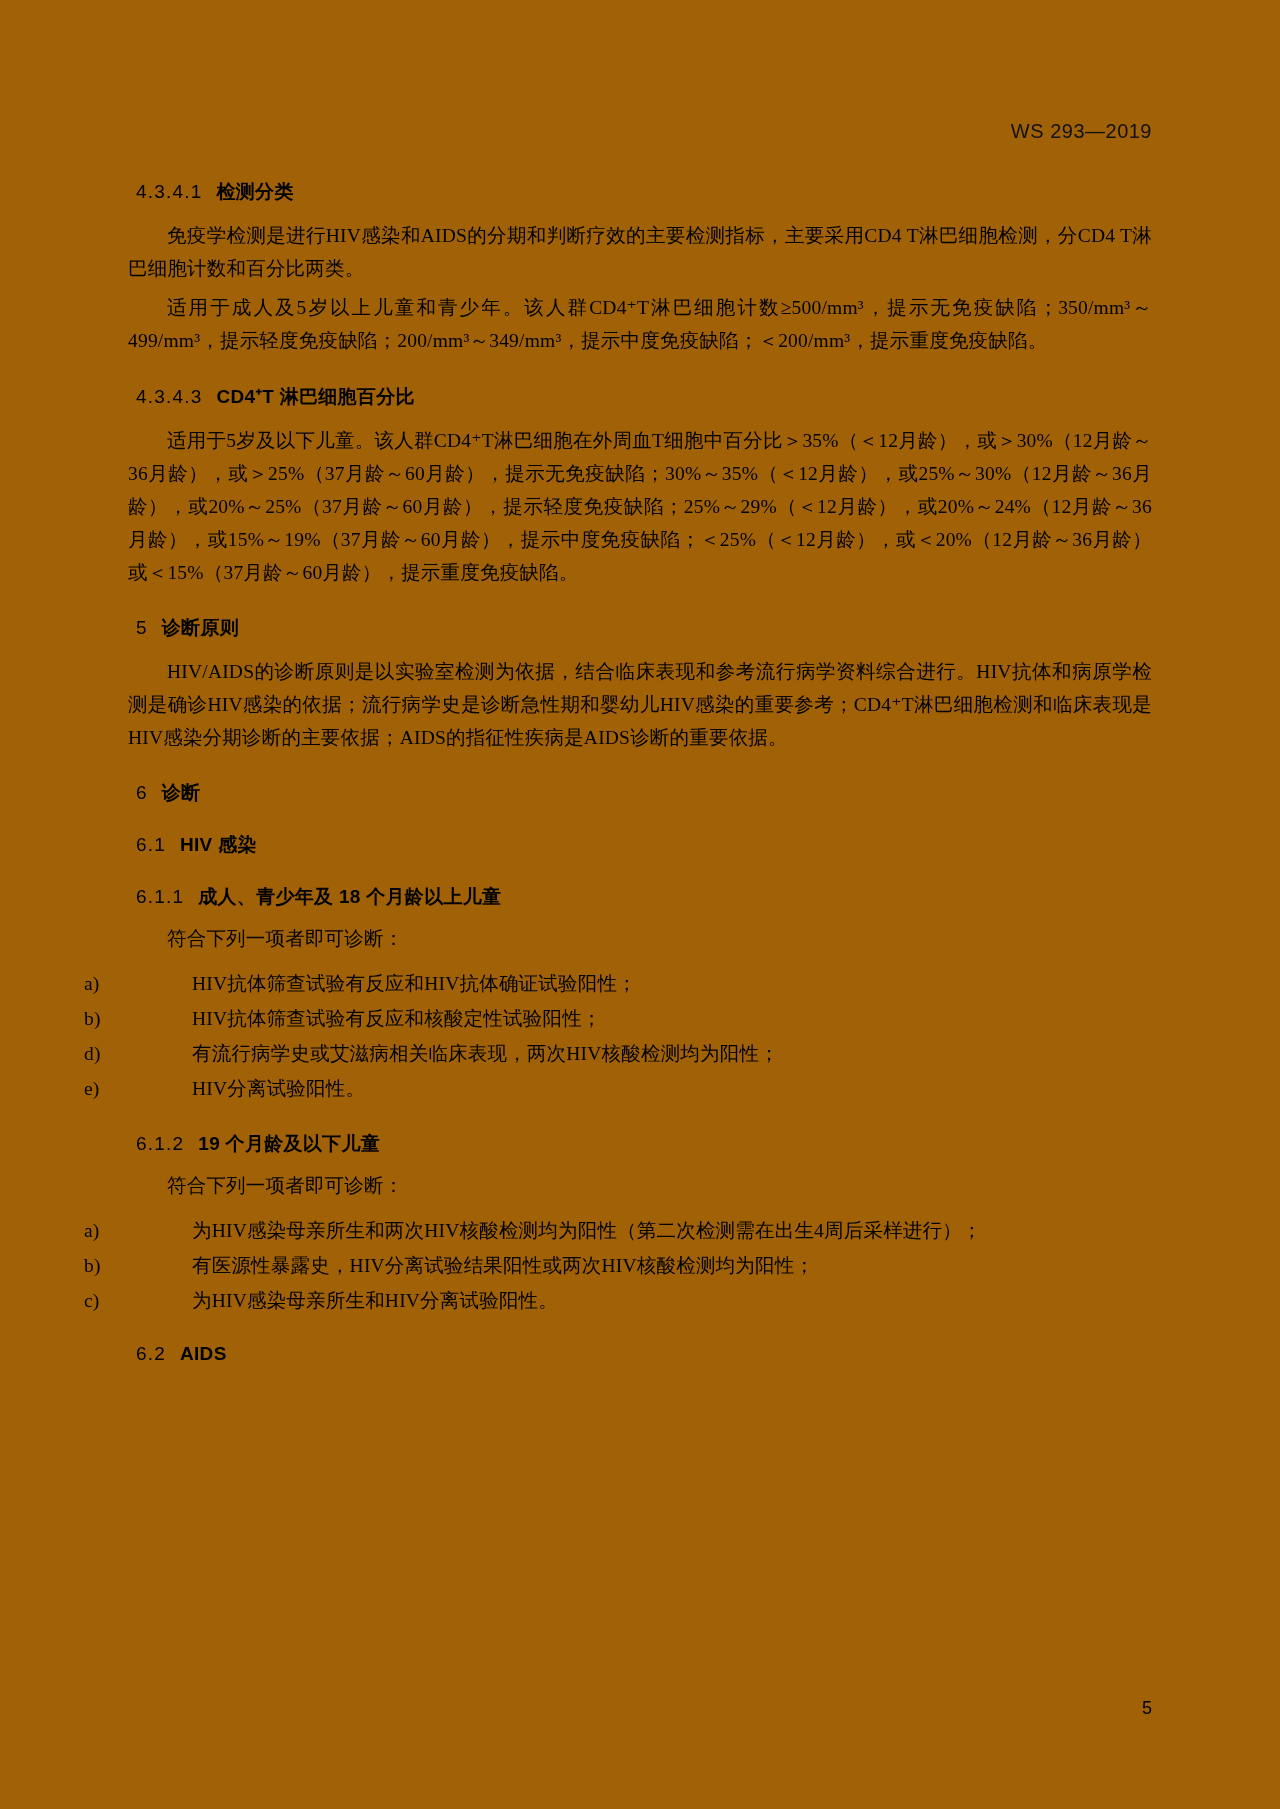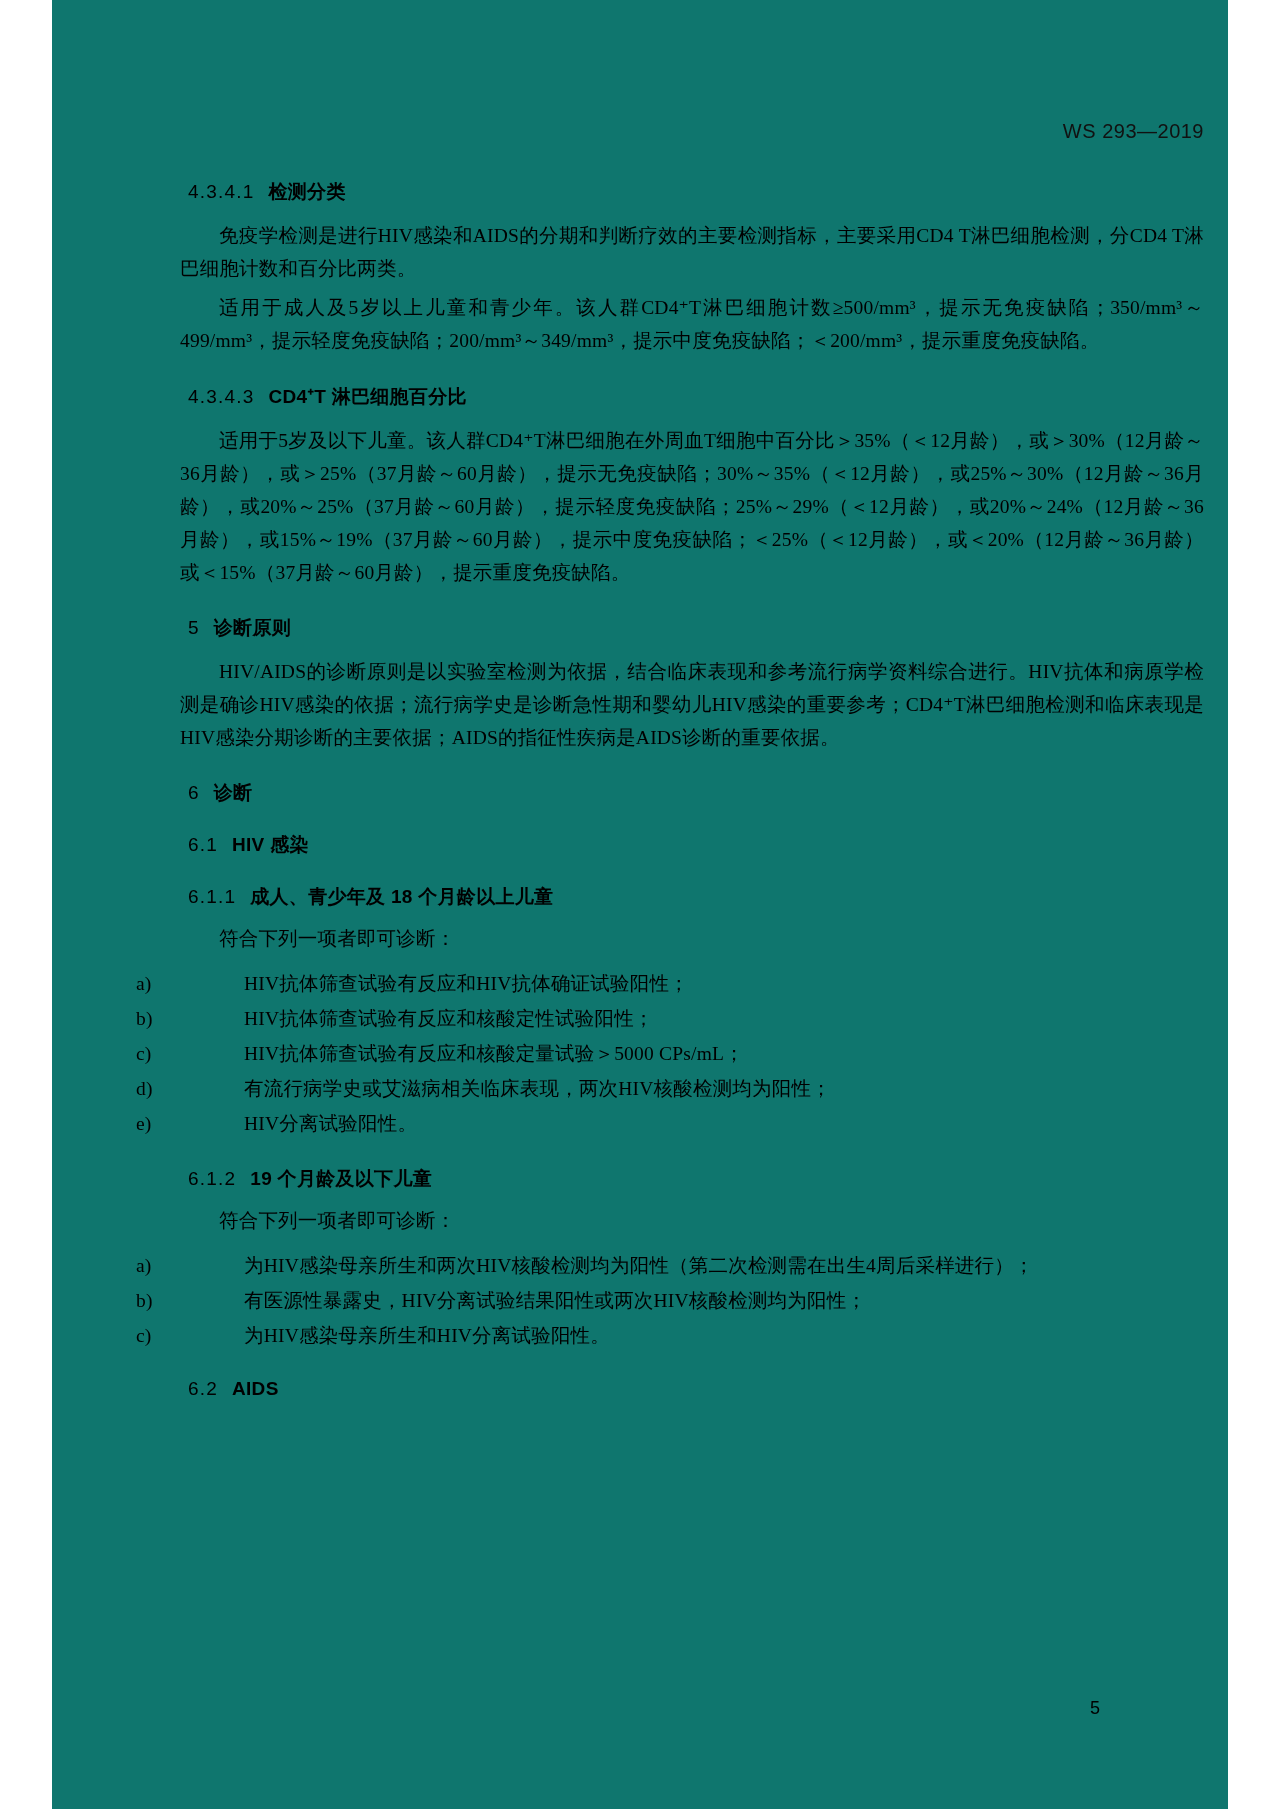--- a/index.html
+++ b/index.html
@@ -6,24 +6,24 @@
     margin: 0;
     padding: 0;
     background: #ffffff;
   }
   body {
     font-family: "Liberation Serif", "DejaVu Serif", serif;
     color: #000000;
   }
   .page {
     position: relative;
-    width: 1176px;
+    width: 1280px;
     height: 1809px;
     margin: 0 auto;
-    background: #0f766e;
+    background: #a16207;
     box-sizing: border-box;
     padding: 0;
     overflow: hidden;
   }
   .content {
     position: absolute;
     left: 128px;
     top: 120px;
     width: 1024px;
   }
@@ -128,21 +128,20 @@
       <span class="num">6.1</span><span class="ttl">HIV 感染</span>
     </h3>
 
     <h3 class="clause">
       <span class="num">6.1.1</span><span class="ttl">成人、青少年及 18 个月龄以上儿童</span>
     </h3>
     <p class="para tight">符合下列一项者即可诊断：</p>
     <ul class="list">
       <li><span class="mk">a)</span><span>HIV抗体筛查试验有反应和HIV抗体确证试验阳性；</span></li>
       <li><span class="mk">b)</span><span>HIV抗体筛查试验有反应和核酸定性试验阳性；</span></li>
-      <li><span class="mk">c)</span><span>HIV抗体筛查试验有反应和核酸定量试验＞5000 CPs/mL；</span></li>
       <li><span class="mk">d)</span><span>有流行病学史或艾滋病相关临床表现，两次HIV核酸检测均为阳性；</span></li>
       <li><span class="mk">e)</span><span>HIV分离试验阳性。</span></li>
     </ul>
 
     <h3 class="clause">
       <span class="num">6.1.2</span><span class="ttl">19 个月龄及以下儿童</span>
     </h3>
     <p class="para tight">符合下列一项者即可诊断：</p>
     <ul class="list">
       <li><span class="mk">a)</span><span>为HIV感染母亲所生和两次HIV核酸检测均为阳性（第二次检测需在出生4周后采样进行）；</span></li>

